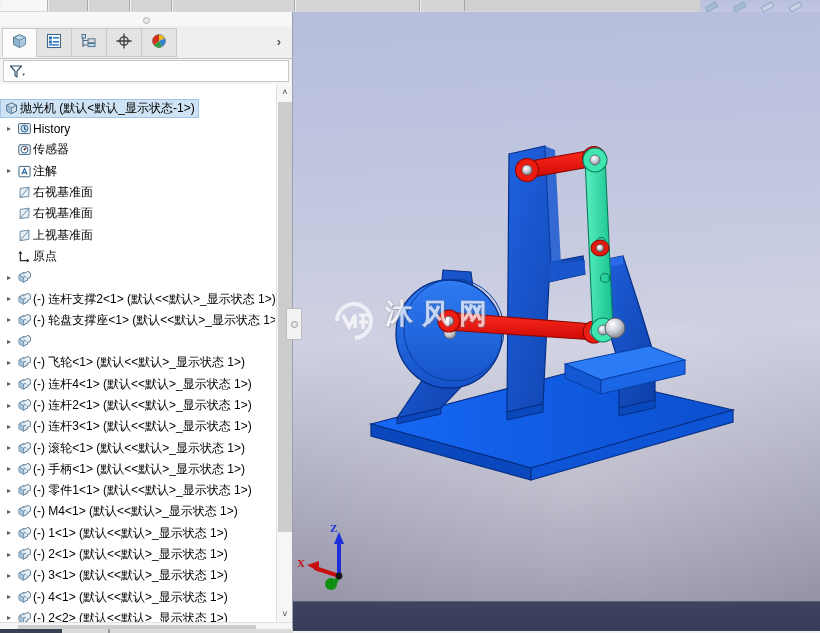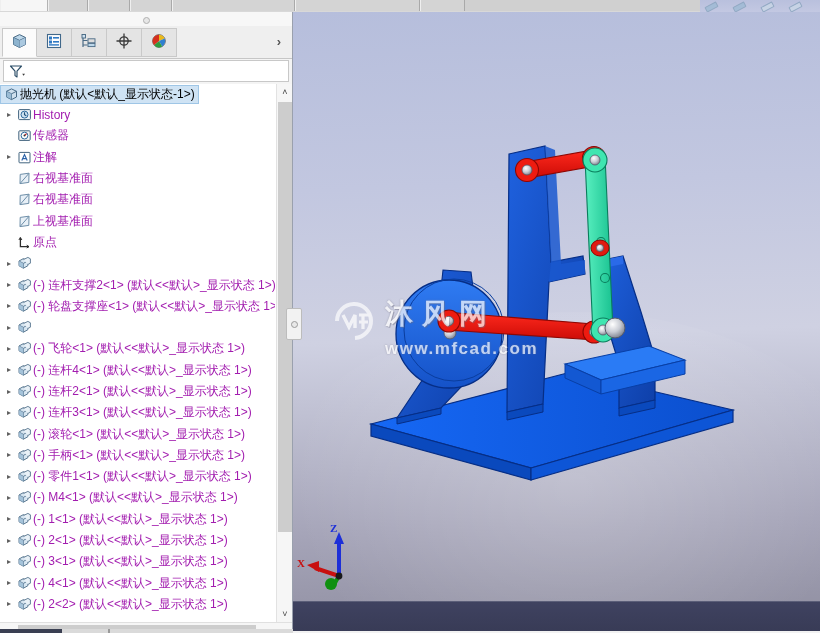--- a/index.html
+++ b/index.html
@@ -53,23 +53,23 @@
   .filter-bar .fglyph{position:absolute;left:5px;top:3px;}
 
   .tree-area{position:absolute;left:0px;top:72px;width:292px;height:538px;
     background:#fff;overflow:hidden;}
   .tree-scroll{position:absolute;left:0;top:0;width:275px;height:538px;overflow:hidden;}
 
   .trow{position:relative;height:21.3px;display:flex;align-items:center;
     white-space:nowrap;padding-left:2px;box-sizing:border-box;}
   .trow .arrow{width:14px;flex:0 0 14px;text-align:center;color:#5d5d5d;font-size:8px;line-height:1;}
   .trow .ico{width:17px;flex:0 0 17px;display:flex;align-items:center;justify-content:center;}
-  .trow .lbl{font-size:12px;color:#a21caf;letter-spacing:0px;}
+  .trow .lbl{font-size:12px;color:#000000;letter-spacing:0px;}
   .trow.root{background:#cfe3f4;border:1px solid #9fc6e6;box-sizing:border-box;
-    width:199px;height:19px;margin-top:1px;}
+    width:199px;height:19px;margin-top:15px;}
   .trow.root .lbl{color:#000;}
 
   
   .vbar{position:absolute;left:276px;top:0;width:16px;height:538px;background:#f6f6f6;
     border-left:1px solid #e2e2e2;}
   .vbtn{position:absolute;left:0;width:16px;height:16px;background:#f6f6f6;
     display:flex;align-items:center;justify-content:center;color:#444;font-size:9px;}
   .vbtn.up{top:0;} .vbtn.dn{bottom:0;}
   .vthumb{position:absolute;left:1px;top:18px;width:14px;height:430px;background:#cdcdcd;}
 
@@ -632,21 +632,20 @@
 
     <div class="wm">
       <div class="wm-logo">
         <svg width="48" height="40" viewBox="0 0 48 40">
           <path d="M4 20 A17 17 0 1 1 22 37" fill="none" stroke="#ffffff" stroke-width="4" opacity=".92"></path>
           <path d="M10 14 L16 26 L22 14 L22 27" fill="none" stroke="#ffffff" stroke-width="3.4"></path>
           <path d="M26 14 L38 14 M26 21 L35 21 M30 14 L30 28" fill="none" stroke="#ffffff" stroke-width="3.2"></path>
         </svg>
       </div>
       <div class="wm-cn">沐风网</div>
-      <div class="wm-url">www.mfcad.com</div>
     </div>
 
     <div class="triad">
       <svg width="80" height="80" viewBox="0 0 80 80" style="position:absolute;left:0;top:0;">
         <line x1="38" y1="52" x2="38" y2="16" stroke="#1d2fd8" stroke-width="4"></line>
         <polygon points="38,8 33,20 43,20" fill="#1d2fd8"></polygon>
         <line x1="38" y1="52" x2="14" y2="44" stroke="#c81010" stroke-width="4"></line>
         <polygon points="6,41 18,37 18,48" fill="#c81010"></polygon>
         <line x1="38" y1="52" x2="31" y2="64" stroke="#0f9010" stroke-width="4"></line>
         <circle cx="30" cy="60" r="6" fill="#0f9010"></circle>

